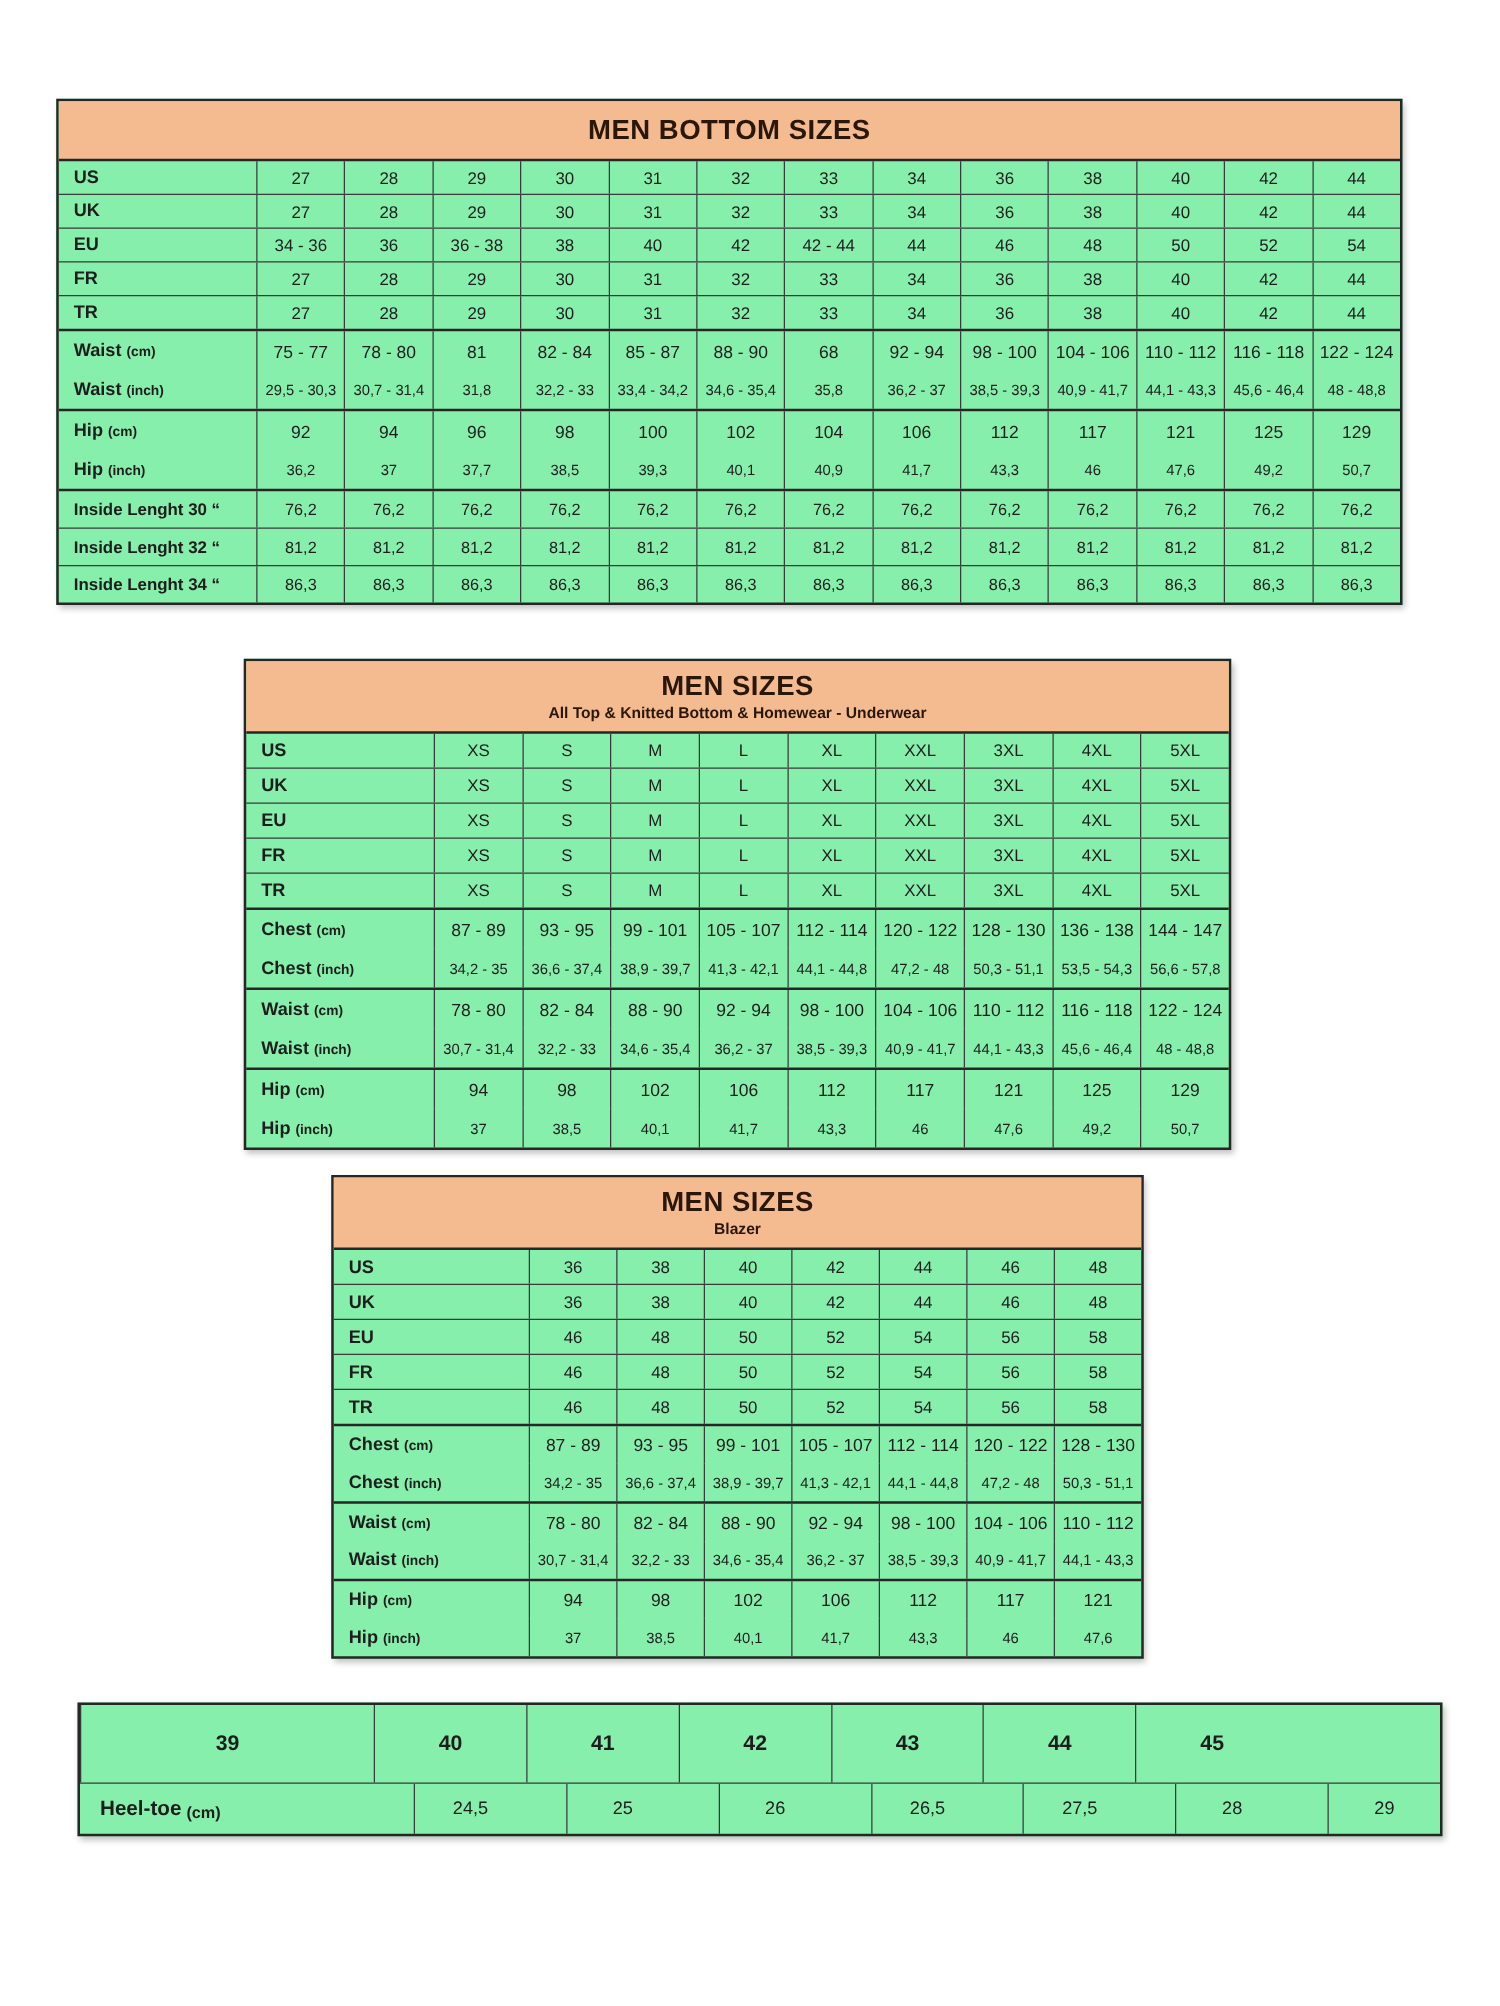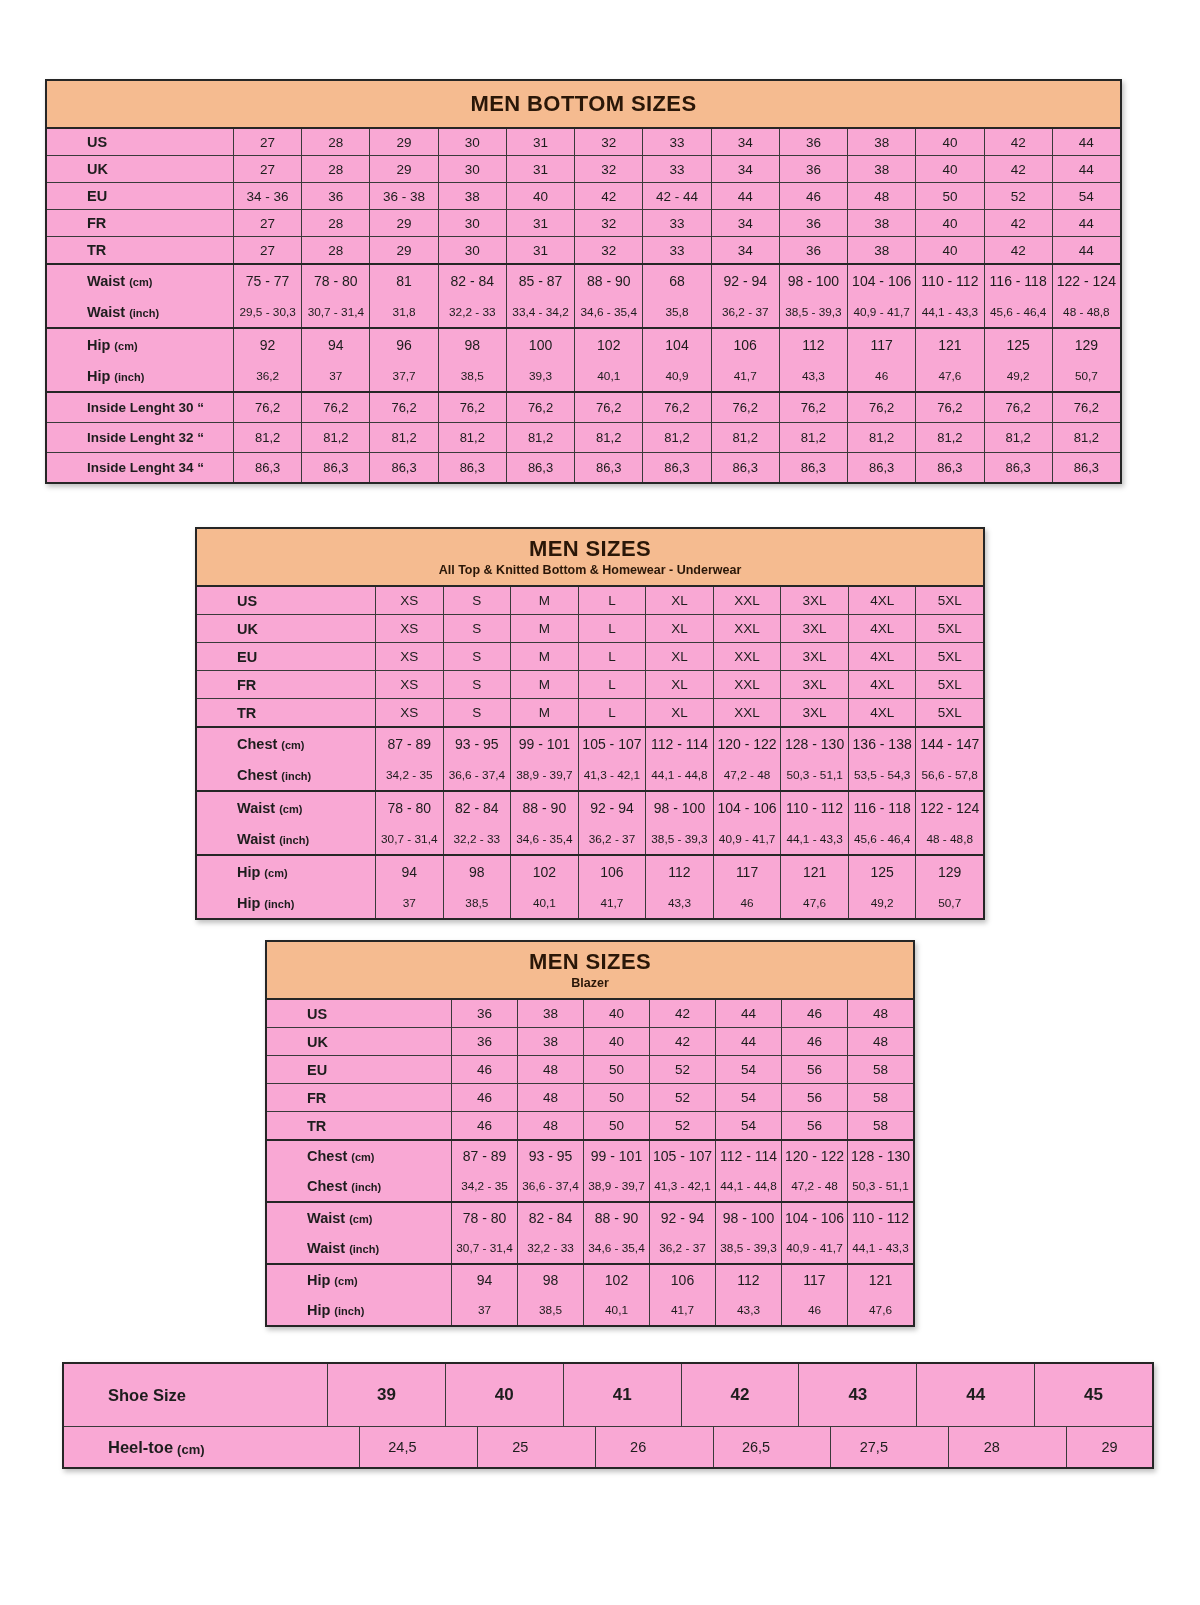--- a/index.html
+++ b/index.html
@@ -1,39 +1,39 @@
 <!DOCTYPE html>
 <html style="--page-bg: #ffffff; --header-bg: #F5BB90; --header-text: #2A1708; --border-dark: #262626; --border-mid: #3A3A3A; --text: #1D1D1D;"><head>
 <meta charset="utf-8">
 <style>
   html,body{margin:0;padding:0;background:#fff;}
   .page{
     position:relative;width:1200px;height:1605px;background:var(--page-bg,#ffffff);
     font-family:"Liberation Sans",sans-serif;color:var(--text,#1d1d1d);overflow:hidden;
   }
   .size-table{
-    position:absolute;background:#f9a8d4;border:2px solid var(--border-dark,#262626);
+    position:absolute;background:#86efac;border:2px solid var(--border-dark,#262626);
     box-shadow:2px 3px 5px rgba(0,0,0,0.25);box-sizing:border-box;
   }
   .t0{left:45px;top:79px;width:1077px;}
   .t1{left:195px;top:527px;width:790px;}
   .t2{left:265px;top:940px;width:650px;}
   .t3{left:62px;top:1362px;width:1092px;}
 
   .t-head{
     background:var(--header-bg,#F5BB90);border-bottom:2px solid var(--border-dark,#262626);
     display:flex;flex-direction:column;align-items:center;justify-content:center;
   }
   .t0 .t-head{height:46px;}
   .t1 .t-head,.t2 .t-head{height:56px;}
   .t3 .t-head{height:56px;}
   .t-title{font-size:22px;font-weight:700;color:var(--header-text,#2a1708);letter-spacing:.4px;line-height:1.05;}
   .t-sub{font-size:12.5px;font-weight:700;color:var(--header-text,#2a1708);margin-top:2px;}
 
-  .t-group{box-sizing:border-box;padding-left:28px;}
+  .t-group{box-sizing:border-box;}
   .sep-normal{border-top:1px solid var(--border-mid,#3a3a3a);}
   .sep-strong{border-top:2px solid var(--border-dark,#262626);}
 
   .t-row{display:grid;align-items:stretch;}
   .t0 .t-row{grid-template-columns:158px repeat(13,1fr);}
   .t1 .t-row{grid-template-columns:150px repeat(9,1fr);}
   .t2 .t-row{grid-template-columns:156px repeat(7,1fr);}
   .t3 .t-row{grid-template-columns:235px repeat(7,1fr);}
 
   .t0 .kind-size{height:26px;}
@@ -653,23 +653,20 @@
           <div class="t-cell">41,7</div>
           <div class="t-cell">43,3</div>
           <div class="t-cell">46</div>
           <div class="t-cell">47,6</div>
         </div>
       </div>
     </div>
   <div class="size-table t3">
       <div class="t-group">
         <div class="t-row kind-shoe">
-          <div class="t-label">
-            <span class="lab-main">Shoe Size</span>
-          </div>
           <div class="t-cell">39</div>
           <div class="t-cell">40</div>
           <div class="t-cell">41</div>
           <div class="t-cell">42</div>
           <div class="t-cell">43</div>
           <div class="t-cell">44</div>
           <div class="t-cell">45</div>
         </div>
       </div>
       <div class="t-group sep-normal">

